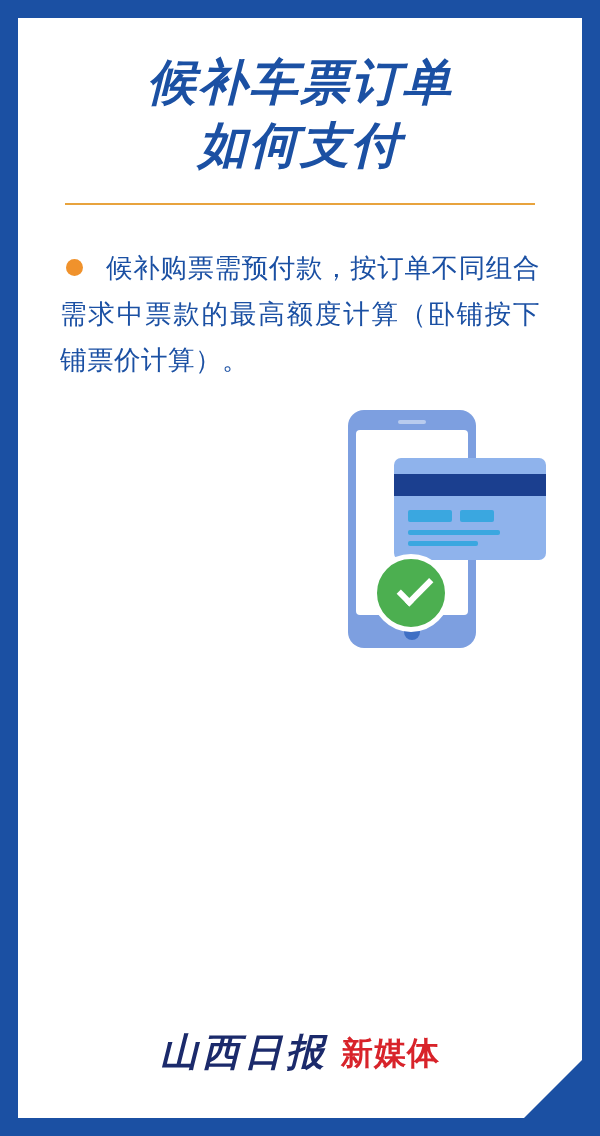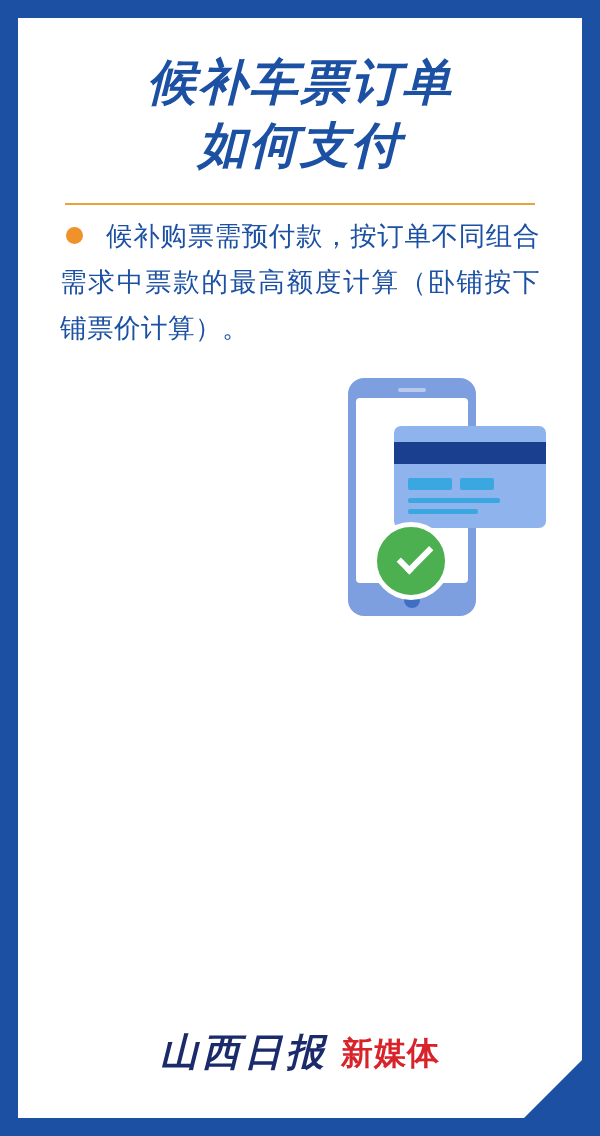--- a/index.html
+++ b/index.html
@@ -61,21 +61,21 @@
   }
 
   .divider {
     width: 470px;
     height: 2px;
     background: #e8a33d;
     margin: 26px auto 0 auto;
   }
 
   .body {
-    padding: 8px 42px 0 42px;
+    padding: 40px 42px 0 42px;
   }
 
   .para {
     position: relative;
     color: #1b50a3;
     font-family: "DejaVu Sans", sans-serif;
     font-size: 26.5px;
     line-height: 1.72;
     letter-spacing: 0.5px;
     margin: 0 0 14px 0;

